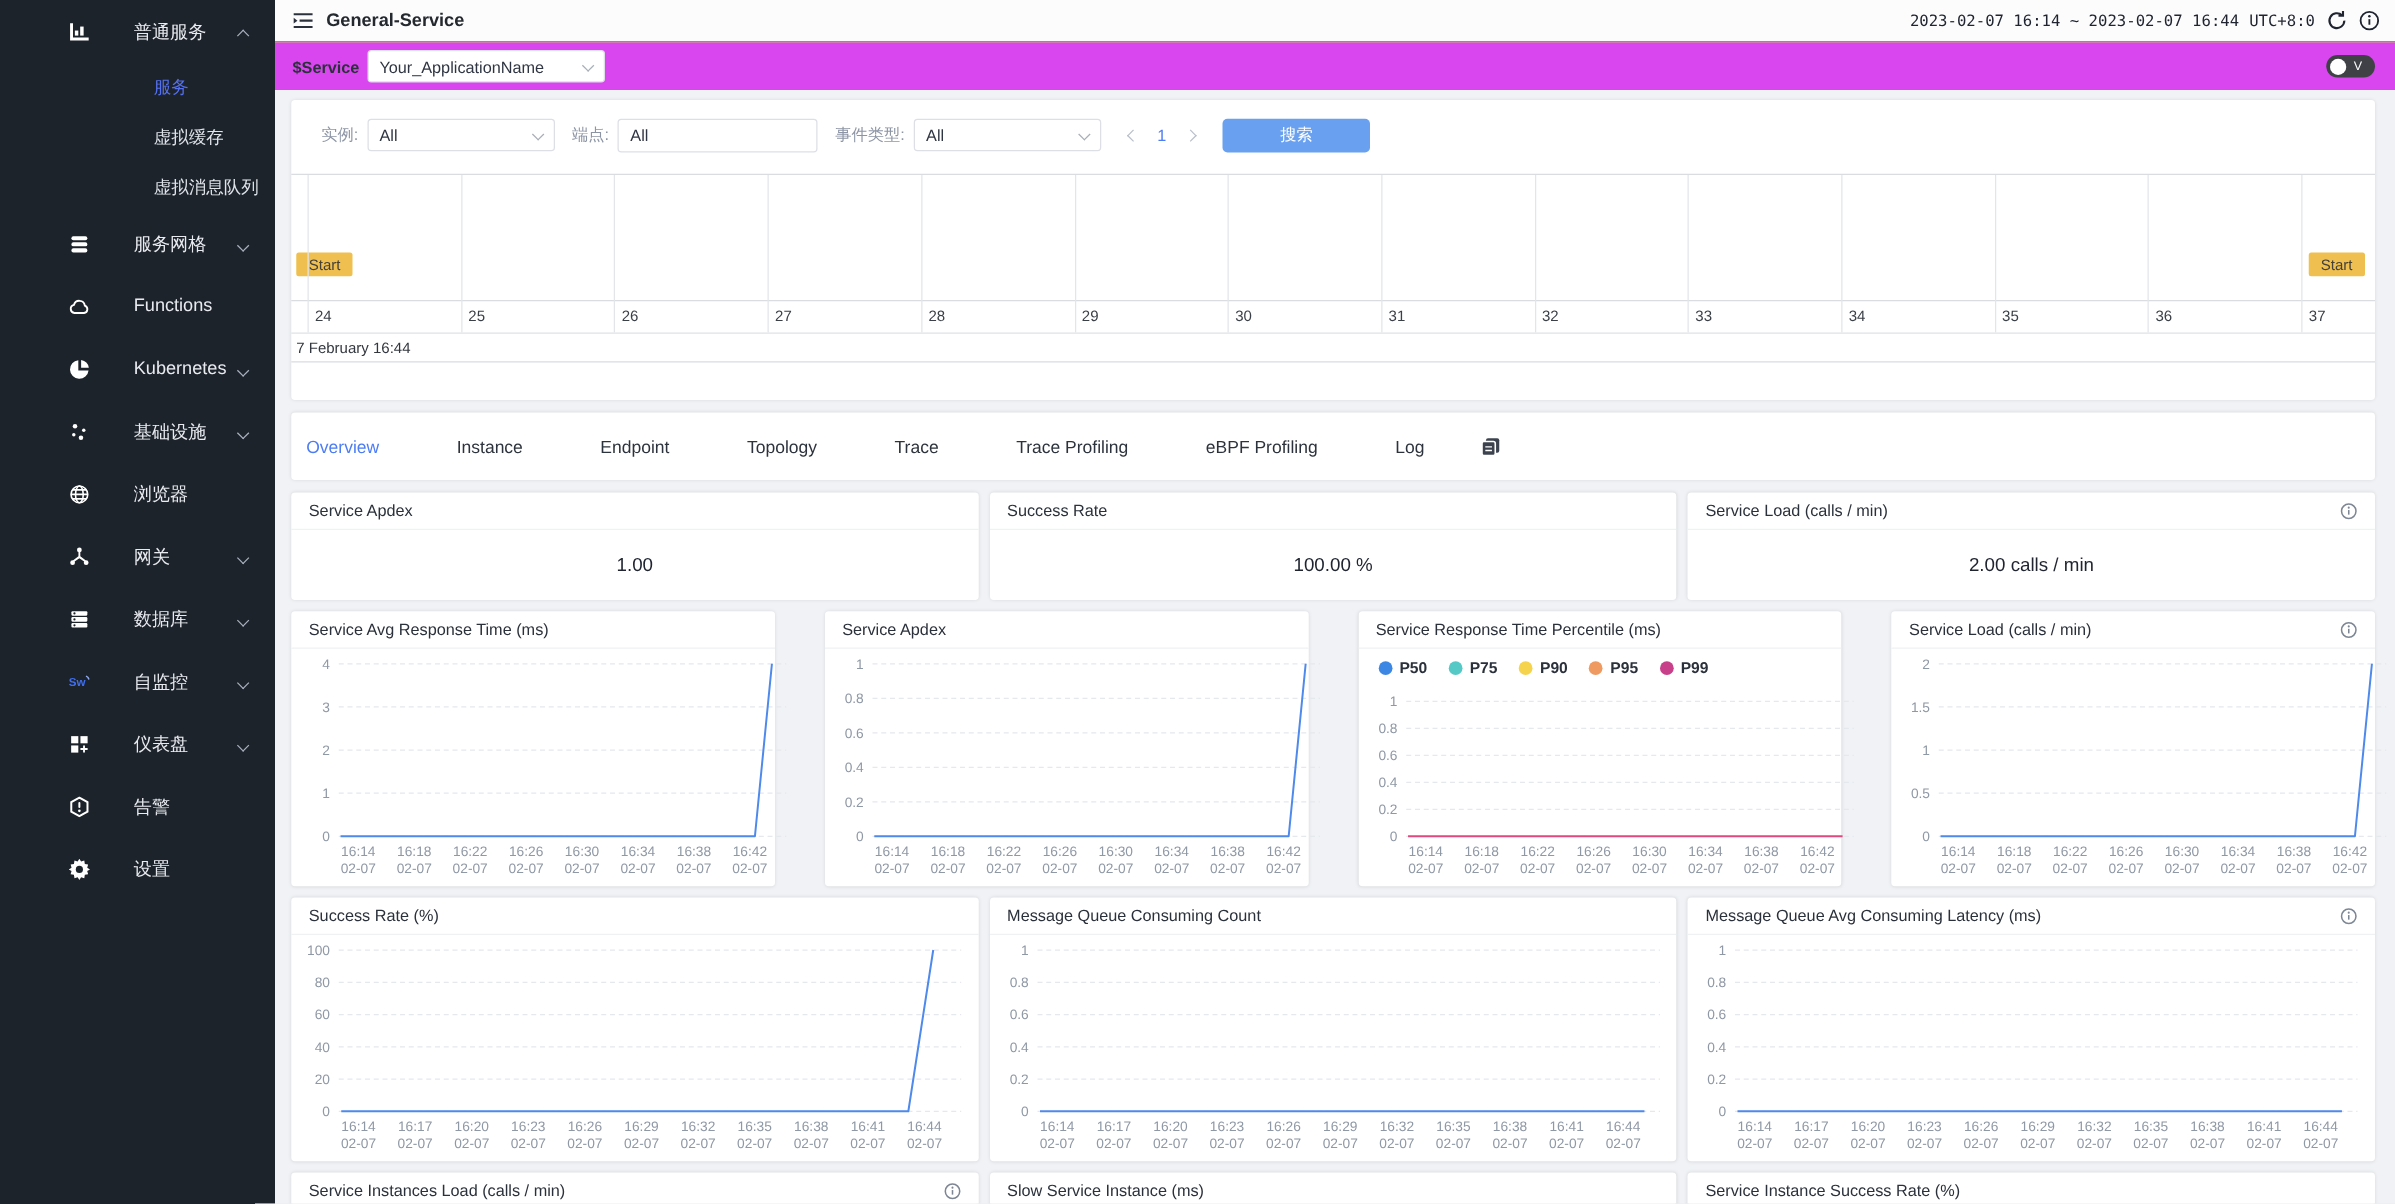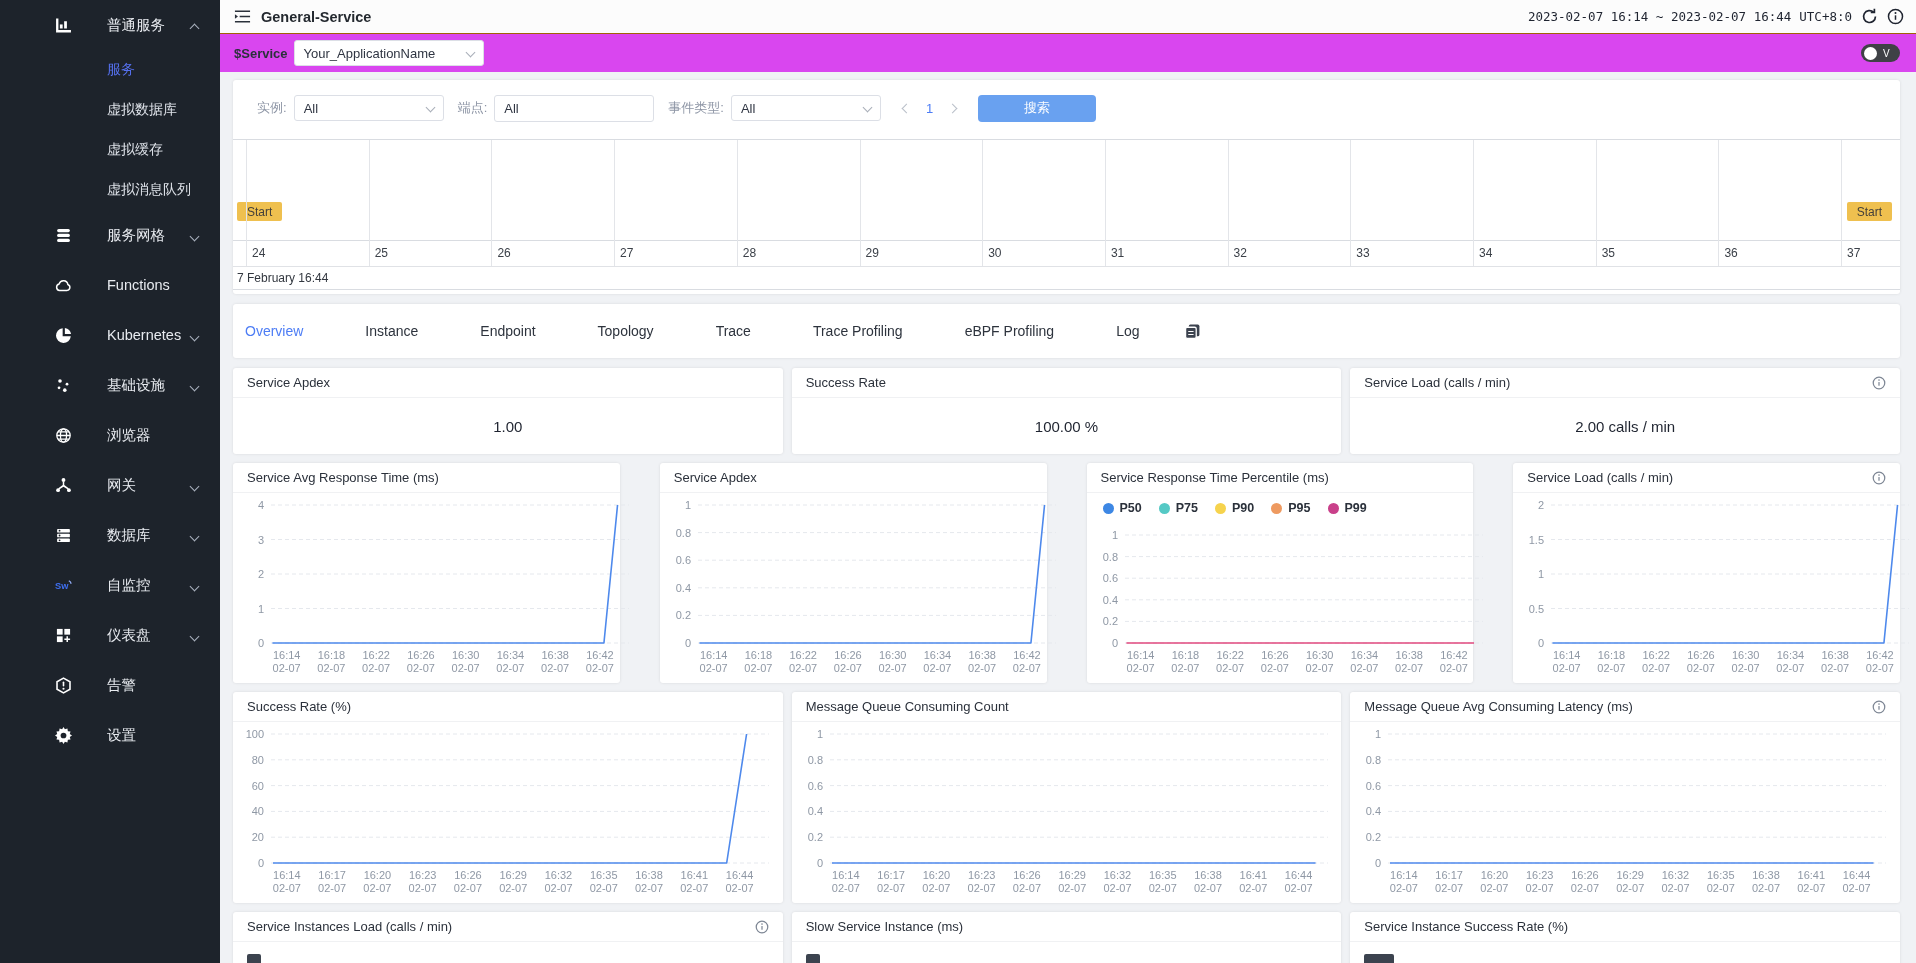--- a/index.html
+++ b/index.html
@@ -9,21 +9,21 @@
 
   
   .sidebar { width:220px; background:#1d232b; color:#e8ebf0; flex:none; display:flex; flex-direction:column; }
   .logo { height:48px; display:flex; align-items:center; padding-left:38px; font-size:21px; font-weight:bold; color:#fff; letter-spacing:0.2px; position:relative; cursor:pointer; }
   .logo .crescent { position:relative; width:16px; height:16px; margin-left:1px; top:-5px; }
   .logo .crescent i { position:absolute; border-radius:50%; }
   .logo .crescent .c1 { width:15px; height:15px; background:#fff; left:0; top:0; }
   .logo .crescent .c2 { width:14px; height:14px; background:#1d232b; left:-4px; top:3px; }
   .nav-item, .nav-sub { display:flex; align-items:center; cursor:pointer; position:relative; font-size:14.5px; }
   .nav-item { height:50px; padding-left:55px; }
-  .nav-sub  { height:40px; padding-left:107px; font-size:14px; color:#dfe3ea; }
+  .nav-sub  { height:40px; padding-left:107px; font-size:14px; color:#dfe3ea;margin-left:16px; }
   .nav-sub.active { color:#5570ee; }
   .nav-item .nicon { width:18px; height:18px; margin-right:34px; flex:none; display:flex; align-items:center; }
   .nav-item .nicon svg { width:17px; height:17px; }
   .chev { width:7px; height:7px; border-right:1.5px solid #aab2bf; border-bottom:1.5px solid #aab2bf; display:inline-block; position:absolute; right:22px; }
   .chev.down { transform:rotate(45deg); top:45%; }
   .chev.up { transform:rotate(-135deg); top:50%; }
 
   
   .main { flex:1; display:flex; flex-direction:column; min-width:0; }
   .topbar { height:34px; background:#fcfcfc; border-bottom:1px solid #a16207; display:flex; align-items:center; padding:0 12px 0 14px; flex:none; }
@@ -40,21 +40,21 @@
   .svc-select { width:190px; }
   .service-row .spacer { flex:1; }
   .toggle { width:39px; height:18px; border-radius:9px; background:#3f4146; display:flex; align-items:center; padding:0 3px; cursor:pointer; }
   .toggle .knob { width:13px; height:13px; border-radius:50%; background:#fff; }
   .toggle .tlab { color:#fff; font-size:10px; margin-left:6px; }
 
   .content { flex:1; padding:8px 16px 0 13px; overflow:hidden; display:flex; flex-direction:column; }
   .card { background:#fff; border-radius:3px; box-shadow:0 0 3px rgba(0,0,0,0.10); }
 
   
-  .events-card { height:214px; padding:14px 0 0 0; flex:none; }
+  .events-card { height:240px; padding:14px 0 0 0; flex:none; }
   .filter-row { display:flex; align-items:center; padding:0 10px; height:28px; }
   .f-label { font-size:13px; color:#8d95a5; margin:0 7px 0 14px; }
   .f-select { width:150px; }
   .f-input { width:160px; background:#fff; border:1px solid #dcdfe6; border-radius:3px; height:27px; font-size:13px; color:#2f3542; padding:0 9px; display:flex; align-items:center; }
   .pager { display:flex; align-items:center; margin-left:22px; }
   .pg-ar { width:7px; height:7px; border-right:1.4px solid #b9bfc9; border-bottom:1.4px solid #b9bfc9; display:inline-block; cursor:pointer; }
   .pg-prev { transform:rotate(135deg); }
   .pg-next { transform:rotate(-45deg); }
   .pg-num { color:#4d7df5; font-size:13px; margin:0 16px; cursor:pointer; }
   .search-btn { margin-left:22px; width:118px; height:27px; background:#69a1f0; color:#fff; font-size:13px; border:none; border-radius:4px; cursor:pointer; font-family:inherit;text-align:center; }
@@ -109,21 +109,20 @@
             <svg viewBox="0 0 16 16" fill="#fff">
               <path d="M1 1.5v13h14v-2.2H3.2V1.5z"></path>
               <rect x="4.6" y="7" width="2.6" height="3.8"></rect>
               <rect x="8.6" y="4" width="2.6" height="6.8"></rect>
             </svg>
           </span>
           <span>普通服务</span>
           <span class="chev up"></span>
         </div>
         <div class="nav-sub active">服务</div>
-        <div class="nav-sub">虚拟数据库</div>
         <div class="nav-sub">虚拟缓存</div>
         <div class="nav-sub">虚拟消息队列</div>
         <div class="nav-item">
           <span class="nicon">
             <svg viewBox="0 0 16 16" fill="#fff">
               <rect x="2" y="1.8" width="12" height="3.1" rx="1.5"></rect>
               <rect x="2" y="6.4" width="12" height="3.1" rx="1.5"></rect>
               <rect x="2" y="11" width="12" height="3.1" rx="1.5"></rect>
             </svg>
           </span>

